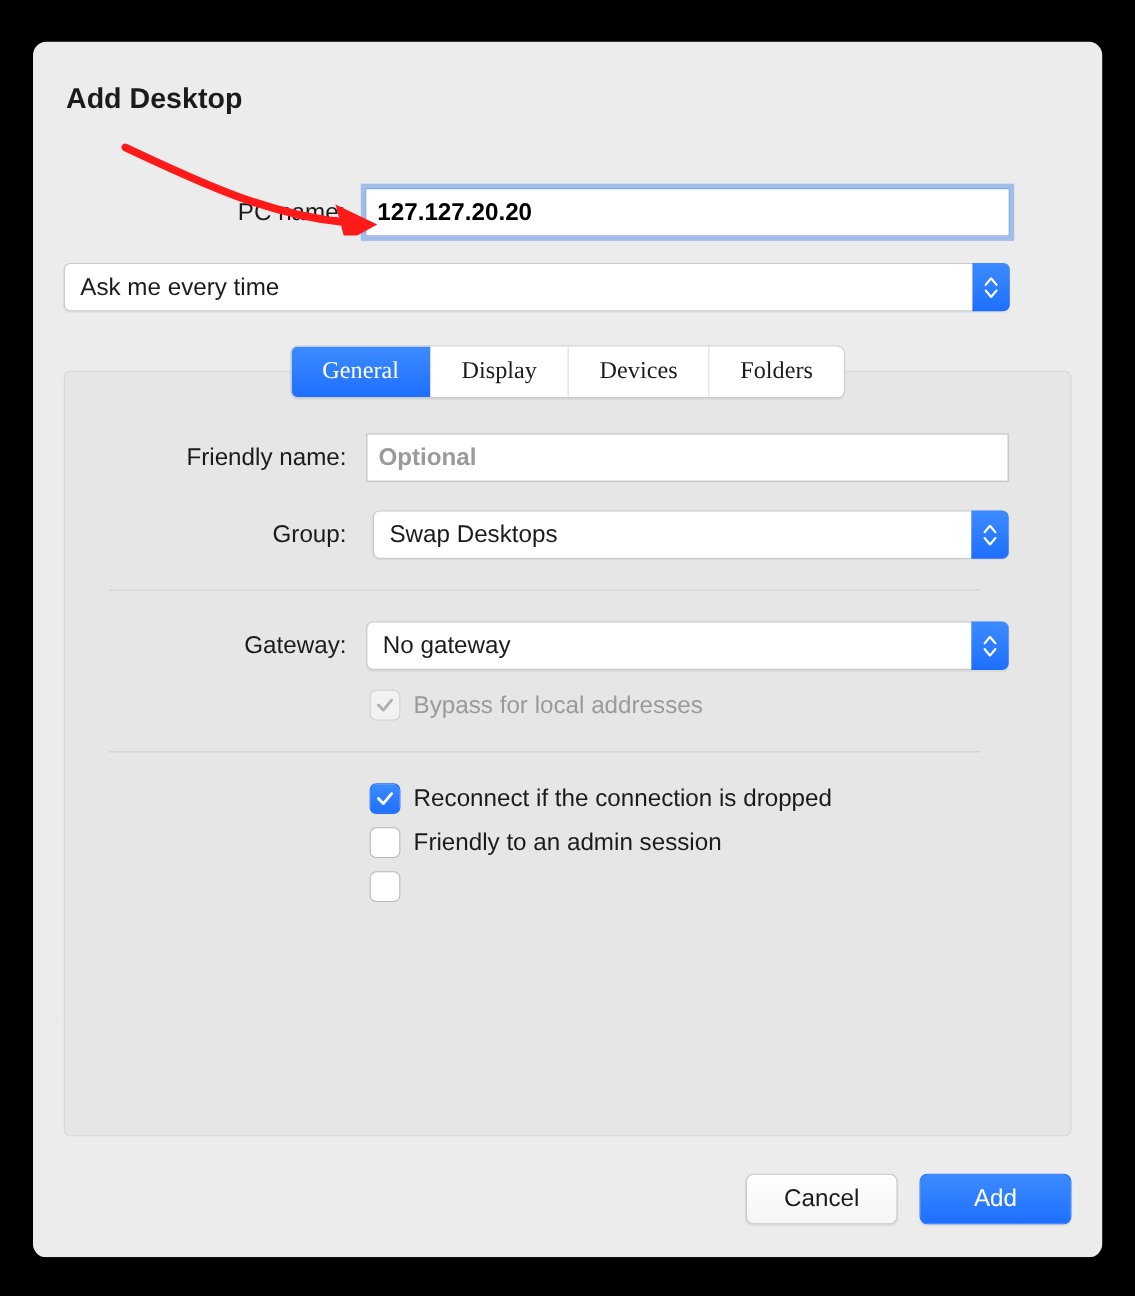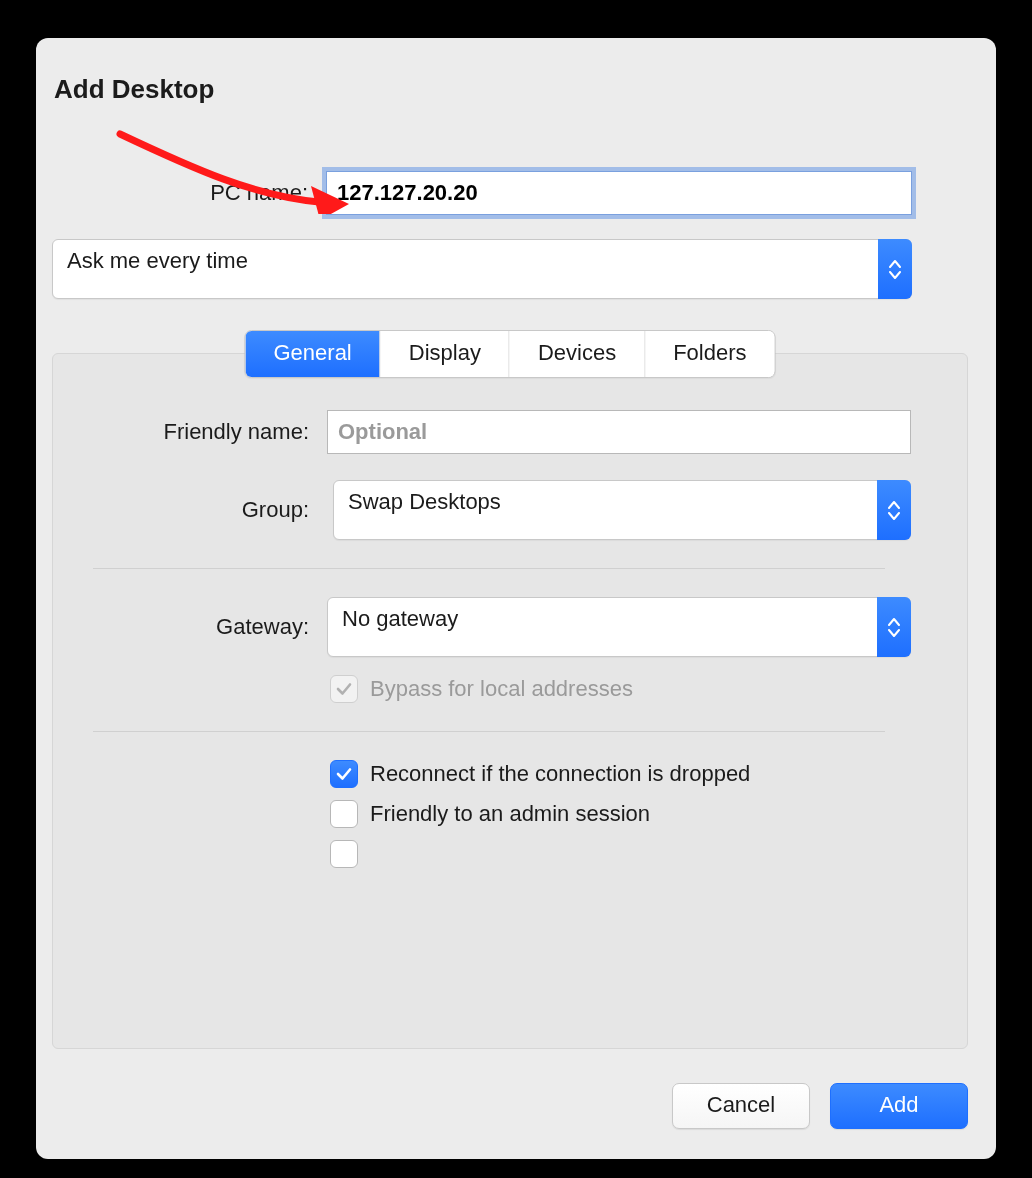--- a/index.html
+++ b/index.html
@@ -22,21 +22,21 @@
     color:var(--text);
     -webkit-font-smoothing:antialiased;
   }
   .sheet{
     position:relative;
     width:916px;
     margin:38px auto 0 auto;
     background:var(--bg);
     border-radius:12px;
     box-shadow:0 2px 8px rgba(0,0,0,.35), 0 30px 60px rgba(0,0,0,.5);
-    padding:36px 28px 30px 16px;
+    padding:36px 28px 30px 28px;
   }
   .title{
     font-size:26px;
     font-weight:700;
     margin:0 0 60px 2px;
   }
   
   .arrow{position:absolute;left:78px;top:86px;pointer-events:none;}
   .arrow svg{display:block;}
   
@@ -68,21 +68,21 @@
   }
   .text-input.focused{
     box-shadow:0 0 0 4px rgba(113,158,230,.6);
     border-color:#7aa0de;
   }
   .text-input.plain::placeholder{color:var(--muted);}
   
   .select{
     position:relative;
     width:100%;
-    height:60px;
+    height:44px;
   }
   .select .face{
     position:absolute;inset:0;
     background:#fff;
     border:1px solid var(--border);
     border-radius:6px;
     padding:0 46px 0 14px;
     line-height:42px;
     font-size:22px;
     box-shadow:0 1px 1px rgba(0,0,0,.05);
@@ -113,20 +113,21 @@
     z-index:2;
   }
   .tab{
     padding:0 28px;
     line-height:44px;
     font-size:22px;
     border-right:1px solid var(--border-light);
     background:#fff;
     cursor:default;
     user-select:none;
+    font-family:Liberation Serif, serif;
   }
   .tab:last-child{border-right:none;}
   .tab.active{
     background:linear-gradient(180deg,var(--blue-grad-top),var(--blue-grad-bot));
     color:#fff;
   }
   .panel{
     background:var(--bg-sub);
     border:1px solid var(--border-light);
     border-radius:6px;

